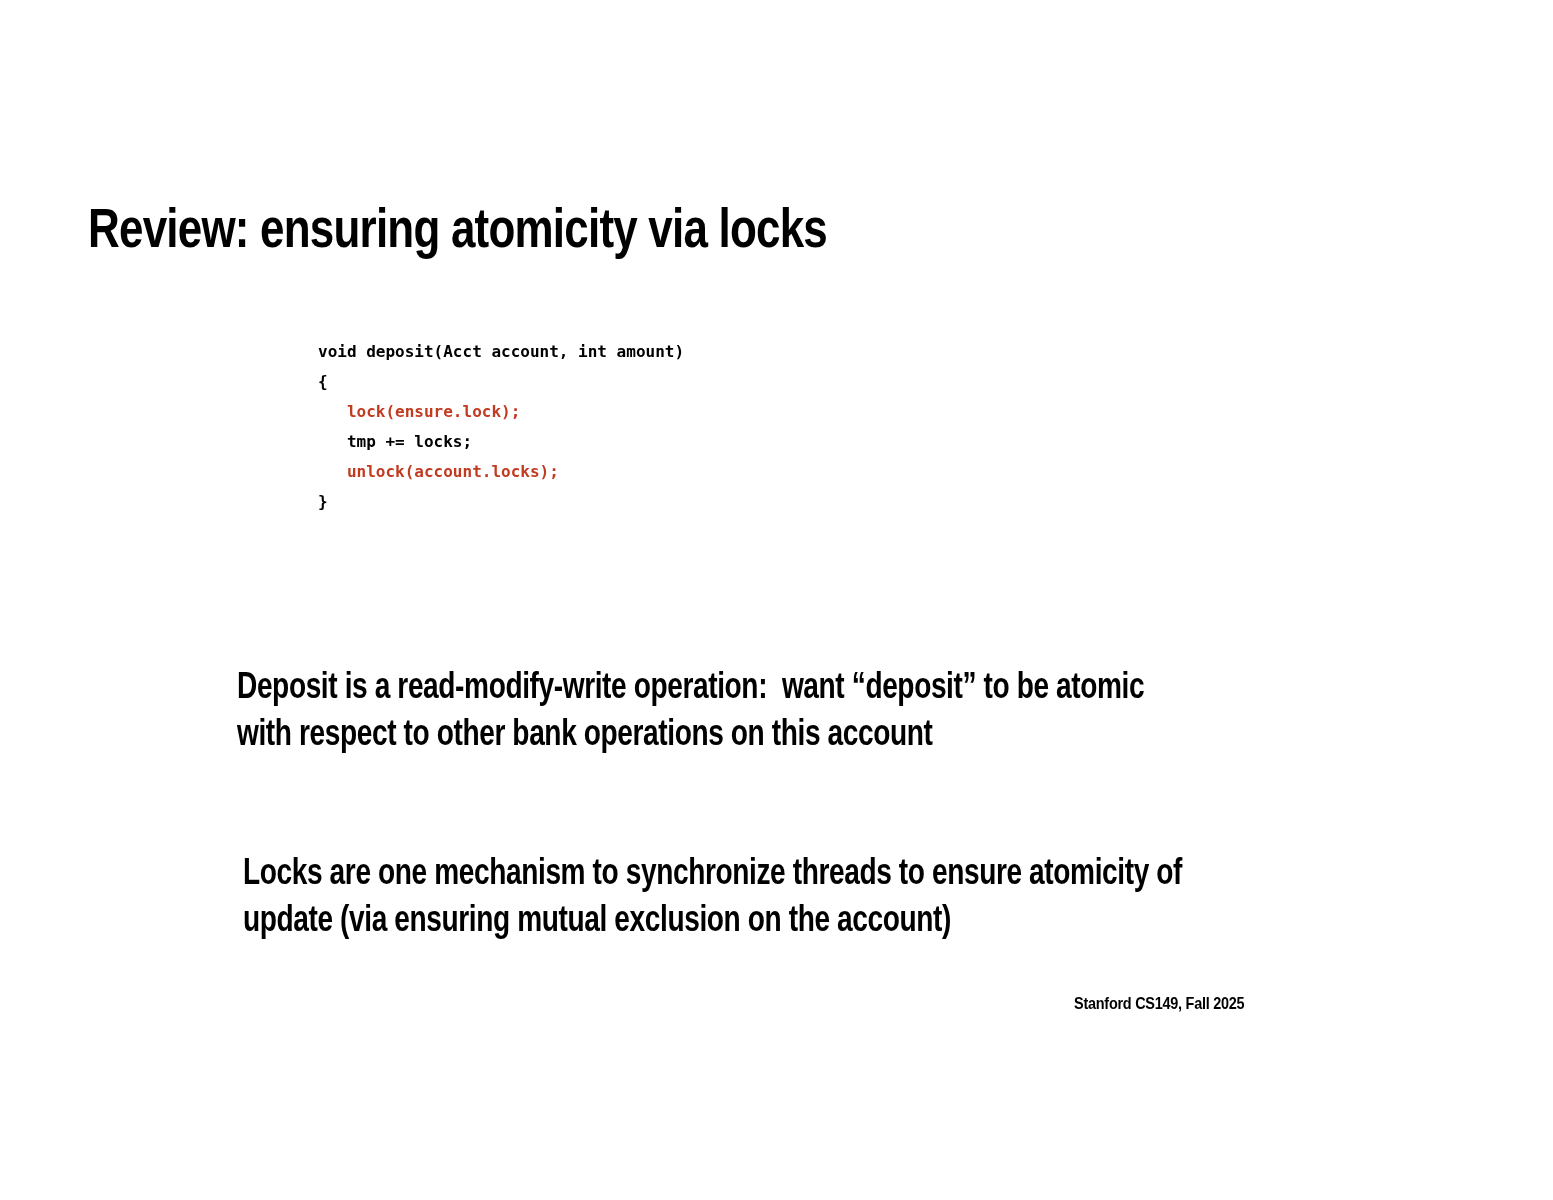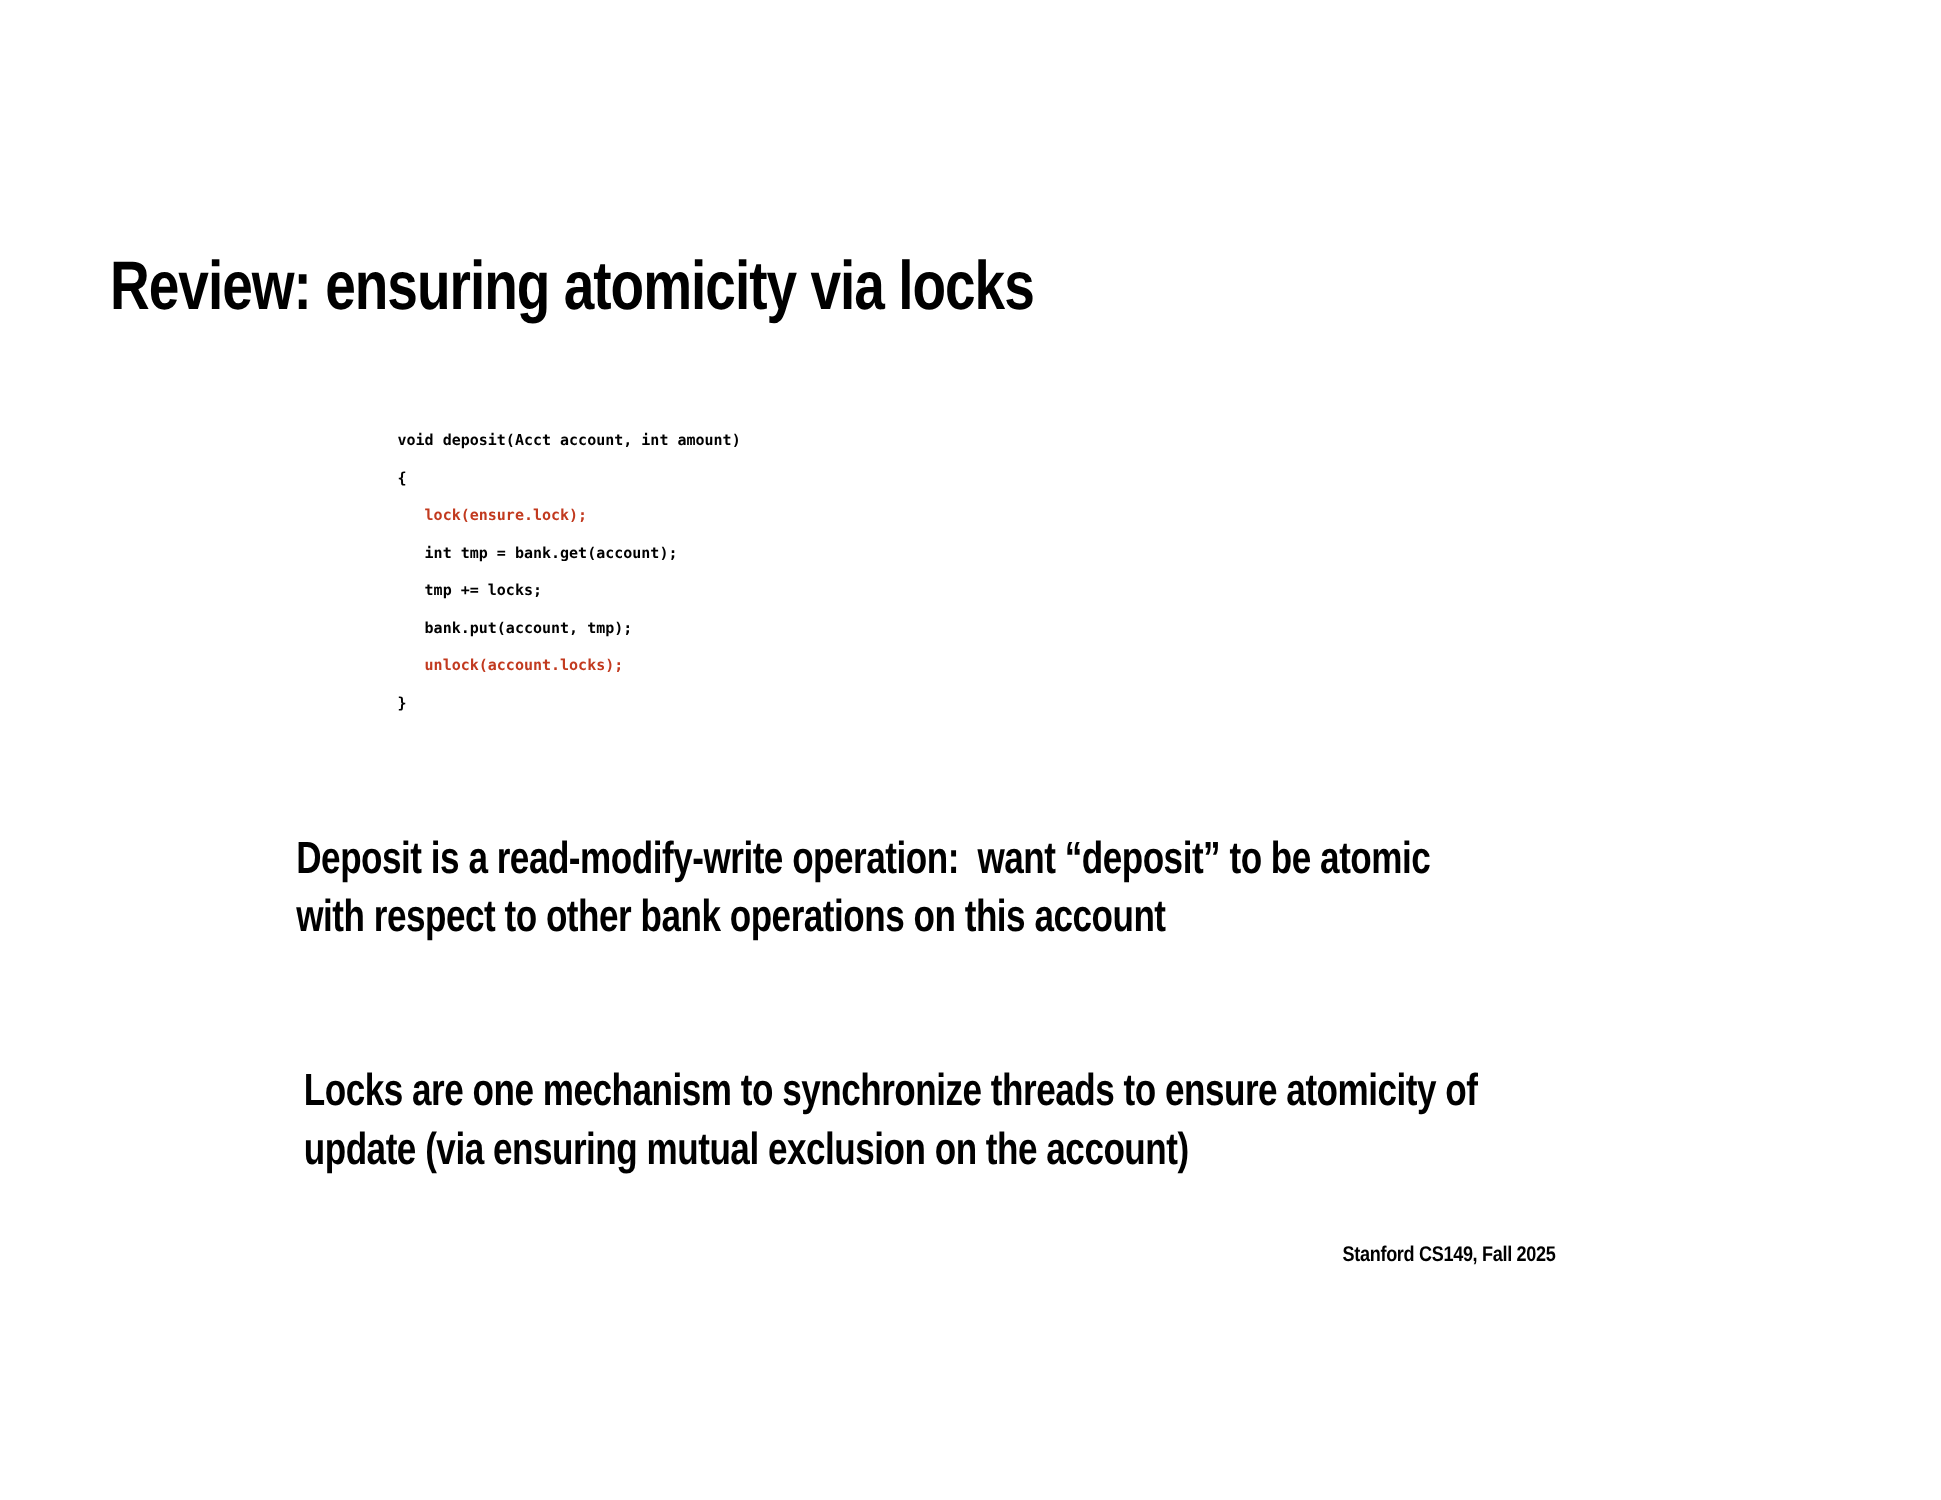--- a/index.html
+++ b/index.html
@@ -34,21 +34,21 @@
     transform-origin: left top;
     color: var(--text-color, #000000);
   }
 
   
   .code {
     position: absolute;
     left: 318px;
     top: 337px;
     font-family: "DejaVu Sans Mono", "Liberation Mono", monospace;
-    font-size: 12px;
+    font-size: 16px;
     font-weight: 700;
     line-height: 30px;
     color: var(--text-color, #000000);
   }
   .code-line {
     white-space: pre;
   }
   .code-line[data-color="red"] {
     color: var(--code-highlight, #c23a1f);
   }
@@ -86,23 +86,21 @@
 <body>
 
 <div class="slide">
 
   <h1 class="title">Review: ensuring atomicity via locks</h1>
 
   <div class="code">
     <div class="code-line" data-color="black">void deposit(Acct account, int amount)</div>
     <div class="code-line" data-color="black">{</div>
     <div class="code-line" data-color="red">   lock(ensure.lock);</div>
-    <div class="code-line" data-color="black">   int tmp = bank.get(account);</div>
     <div class="code-line" data-color="black">   tmp += locks;</div>
-    <div class="code-line" data-color="black">   bank.put(account, tmp);</div>
     <div class="code-line" data-color="red">   unlock(account.locks);</div>
     <div class="code-line" data-color="black">}</div>
   </div>
 
   <p class="para para1">Deposit is a read-modify-write operation:  want “deposit” to be atomic
 with respect to other bank operations on this account</p>
 
   <p class="para para2">Locks are one mechanism to synchronize threads to ensure atomicity of
 update (via ensuring mutual exclusion on the account)</p>
 

